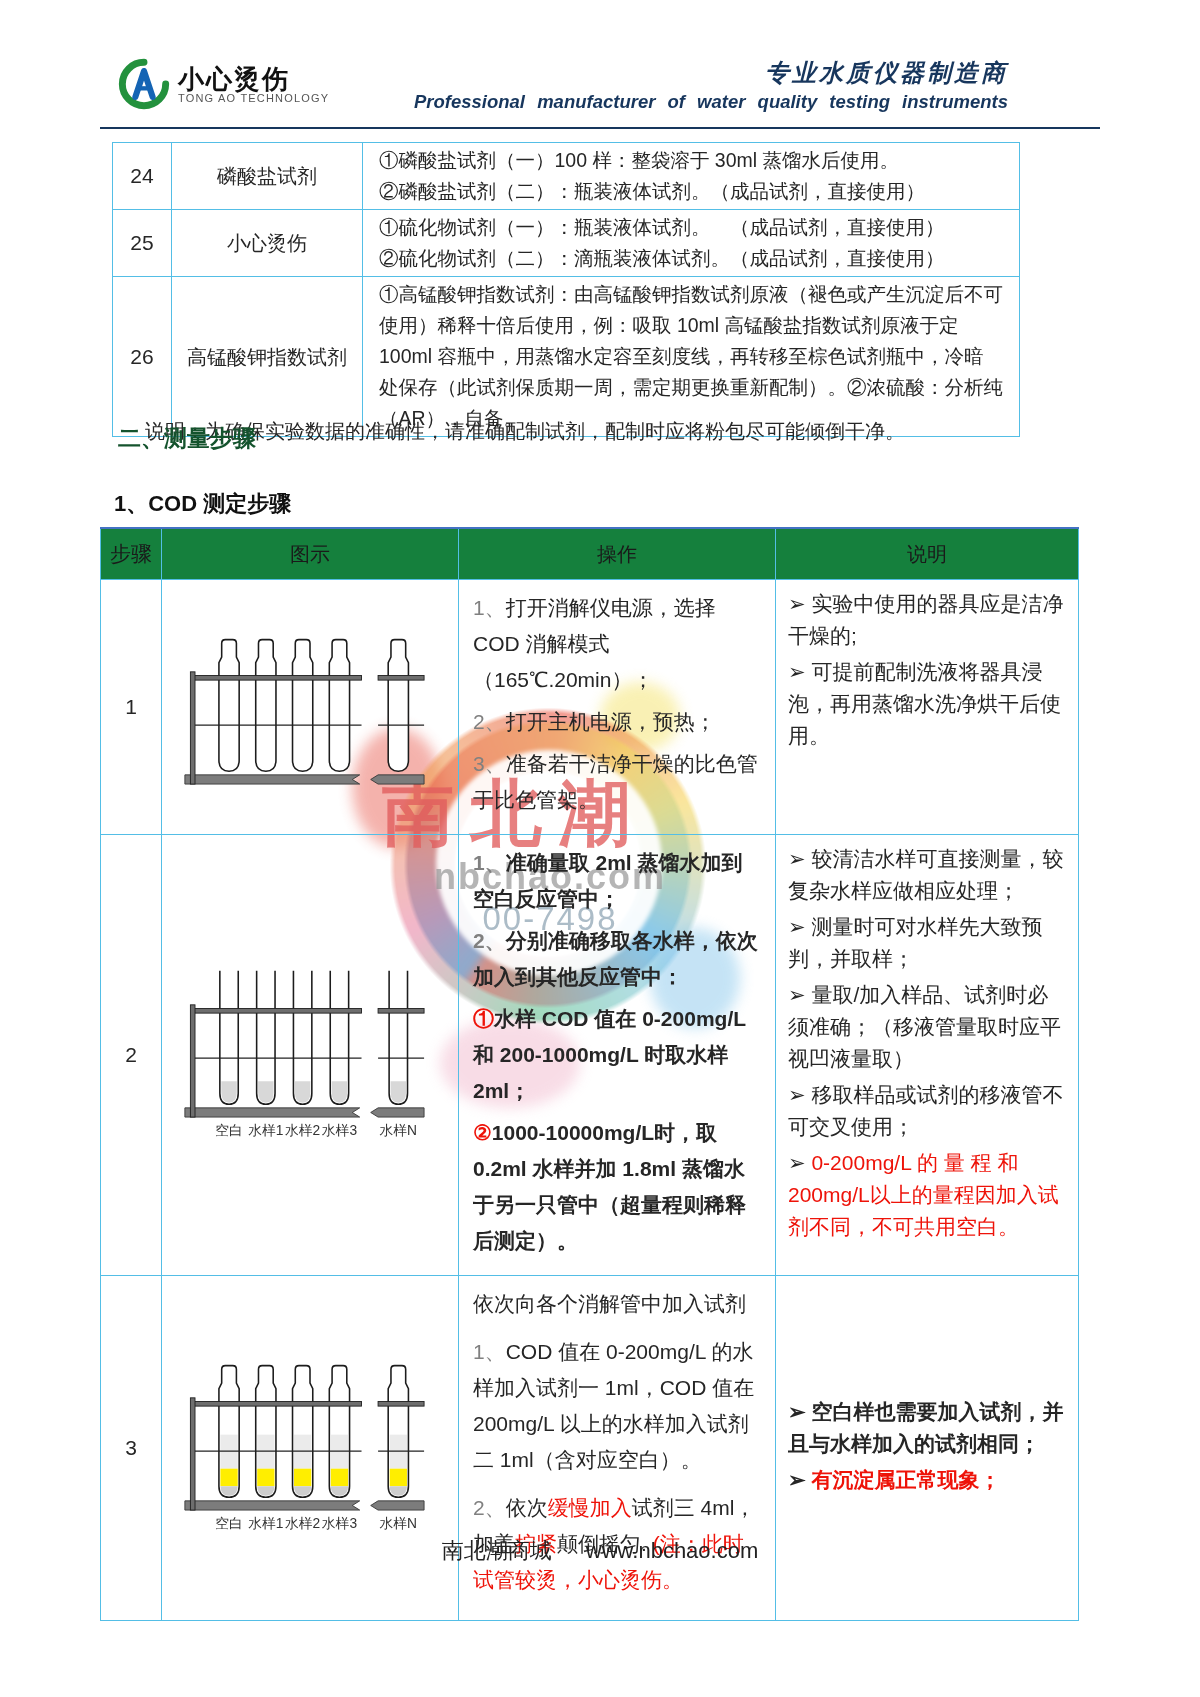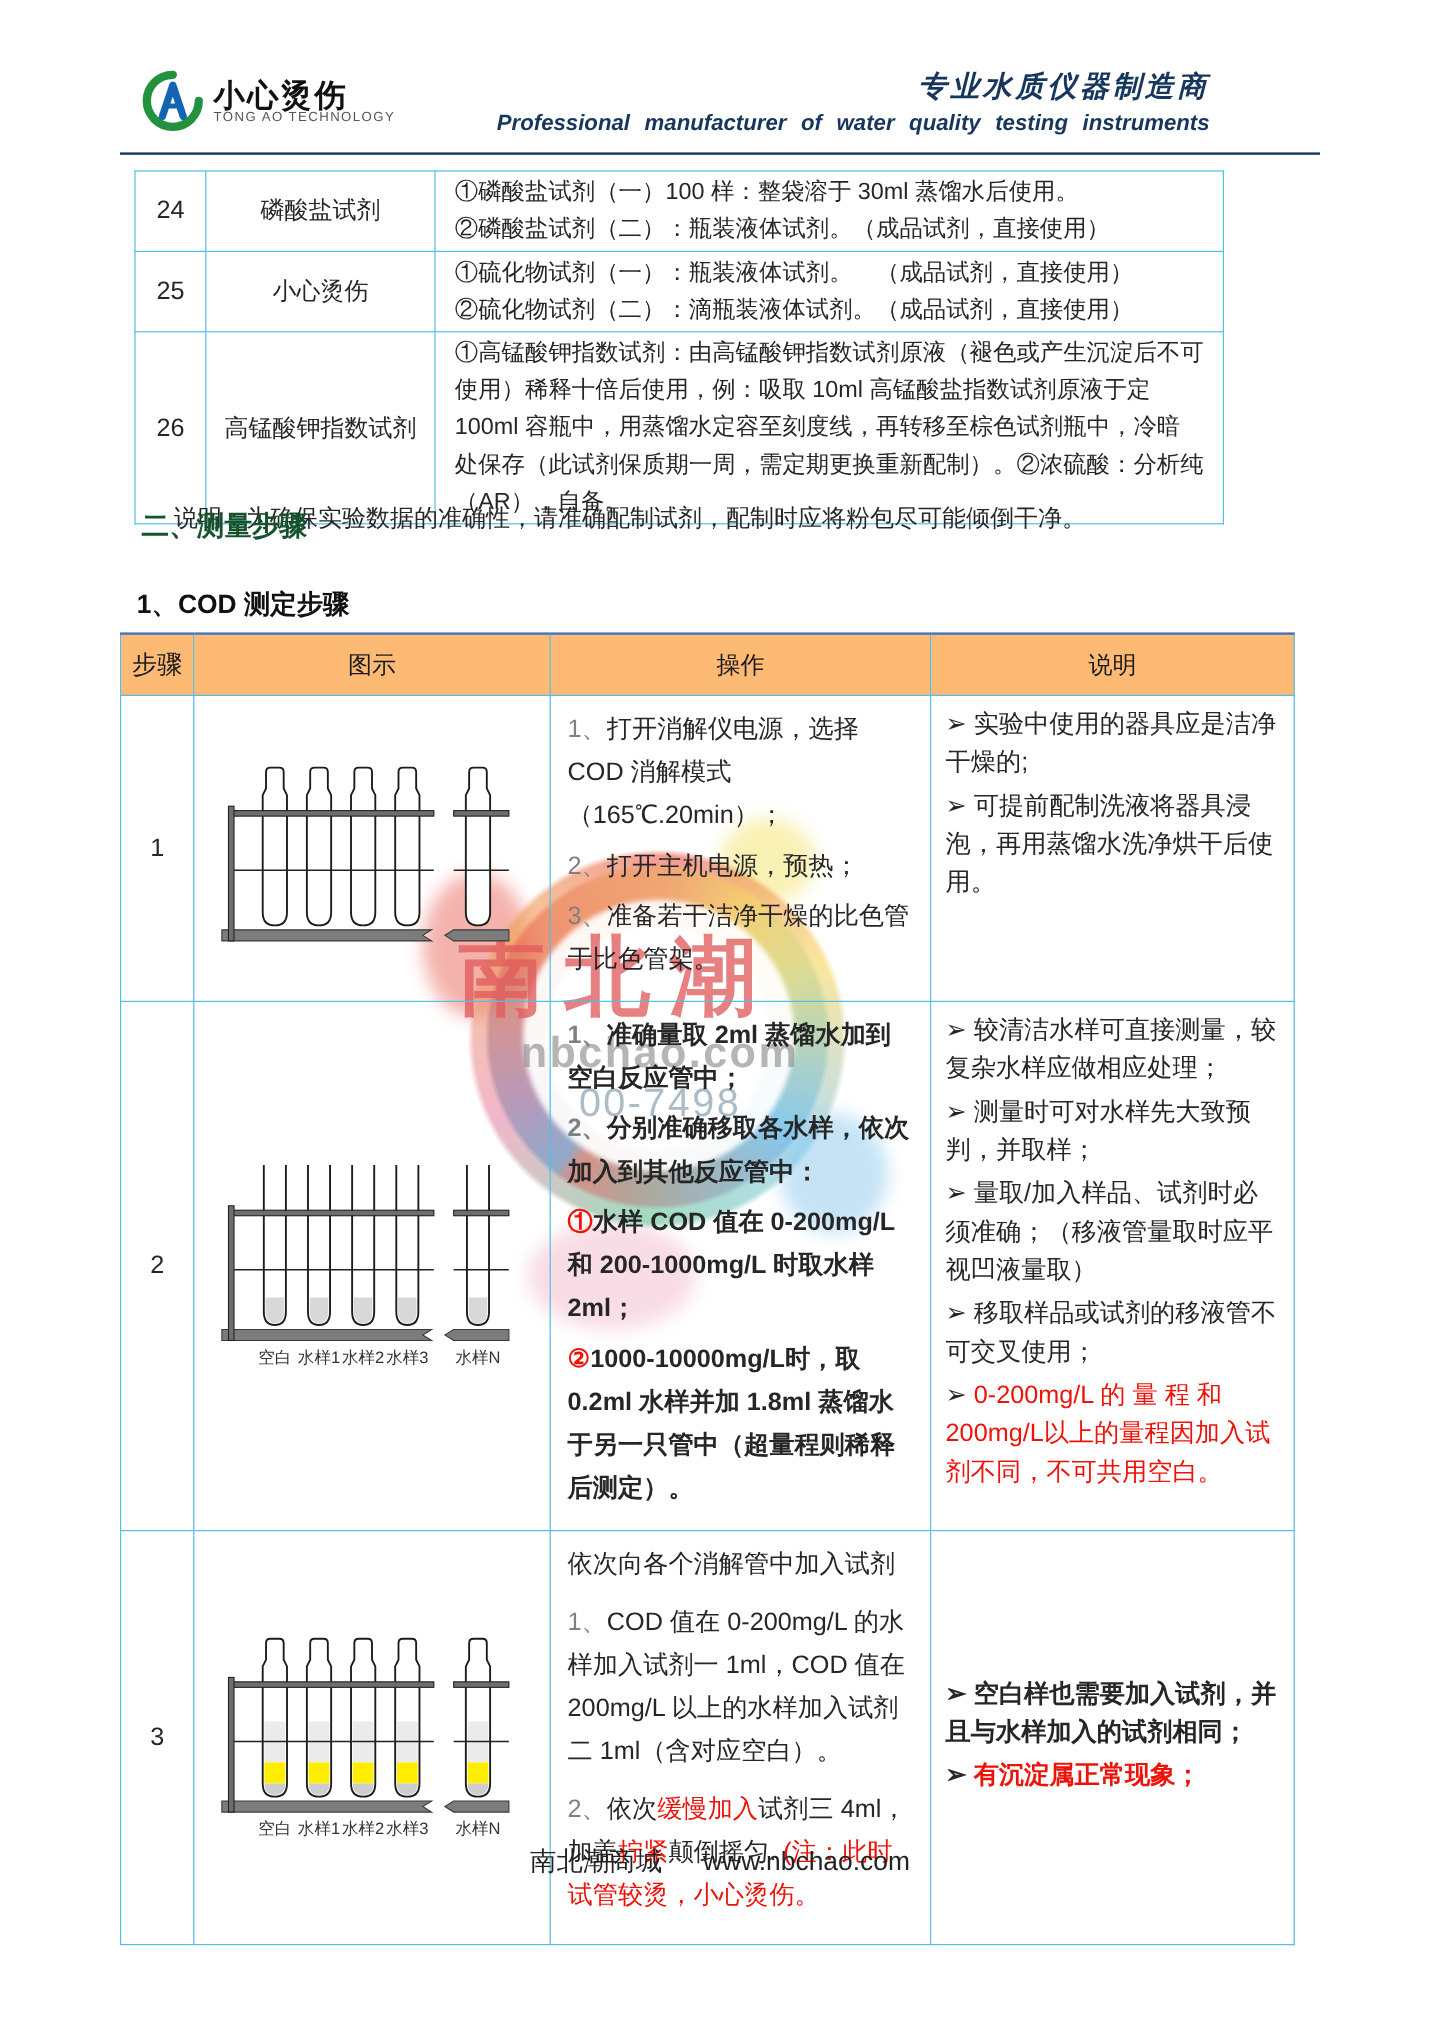--- a/index.html
+++ b/index.html
@@ -22,21 +22,21 @@
   .reagent-table .c-name{width:162px;text-align:center;font-size:20px;line-height:30px;padding:0 14px;}
   .reagent-table .c-desc{padding:2px 16px;}
   .reagent-table .c-desc p{margin:0;font-size:19.5px;line-height:31px;}
   .r-h66{height:66px;padding-left:40px;} .r-h128{height:128px;}
   
   .note{position:absolute;left:145px;top:418px;font-size:20px;z-index:1;}
   .sec-title{position:absolute;left:118px;top:423px;font-size:23px;font-weight:bold;color:#14532d;z-index:1;}
   .sub-title{position:absolute;left:114px;top:489px;font-size:22px;font-weight:bold;color:#111;z-index:1;}
   
   .steps-table{position:absolute;left:100px;top:527px;width:918px;z-index:1;}
-  .steps-table th{background:#fdba74;border:1.6px solid #53BEE6;border-top:2px solid #4472C4;
+  .steps-table th{background:#15803d;border:1.6px solid #53BEE6;border-top:2px solid #4472C4;
                   font-size:20px;font-weight:normal;color:#1a1a1a;height:30px;}
   .steps-table td{border:1.6px solid #53BEE6;vertical-align:top;}
   .steps-table .c-step{width:58px;text-align:center;vertical-align:middle;font-size:21px;}
   .steps-table .c-fig{width:294px;text-align:center;vertical-align:middle;}
   .steps-table .c-ops{width:288px;padding:10px 14px;}
   .steps-table .c-notes{width:278px;padding:8px 12px;}
   .ops p{margin:0 0 6px;font-size:21px;line-height:36px;}
   .notes p{margin:0 0 4px;font-size:21px;line-height:32px;}
   .row1{height:180px;} .row2{height:385px;} .row3{height:303px;}
   .va-m{vertical-align:middle !important;font-weight:bold;}

